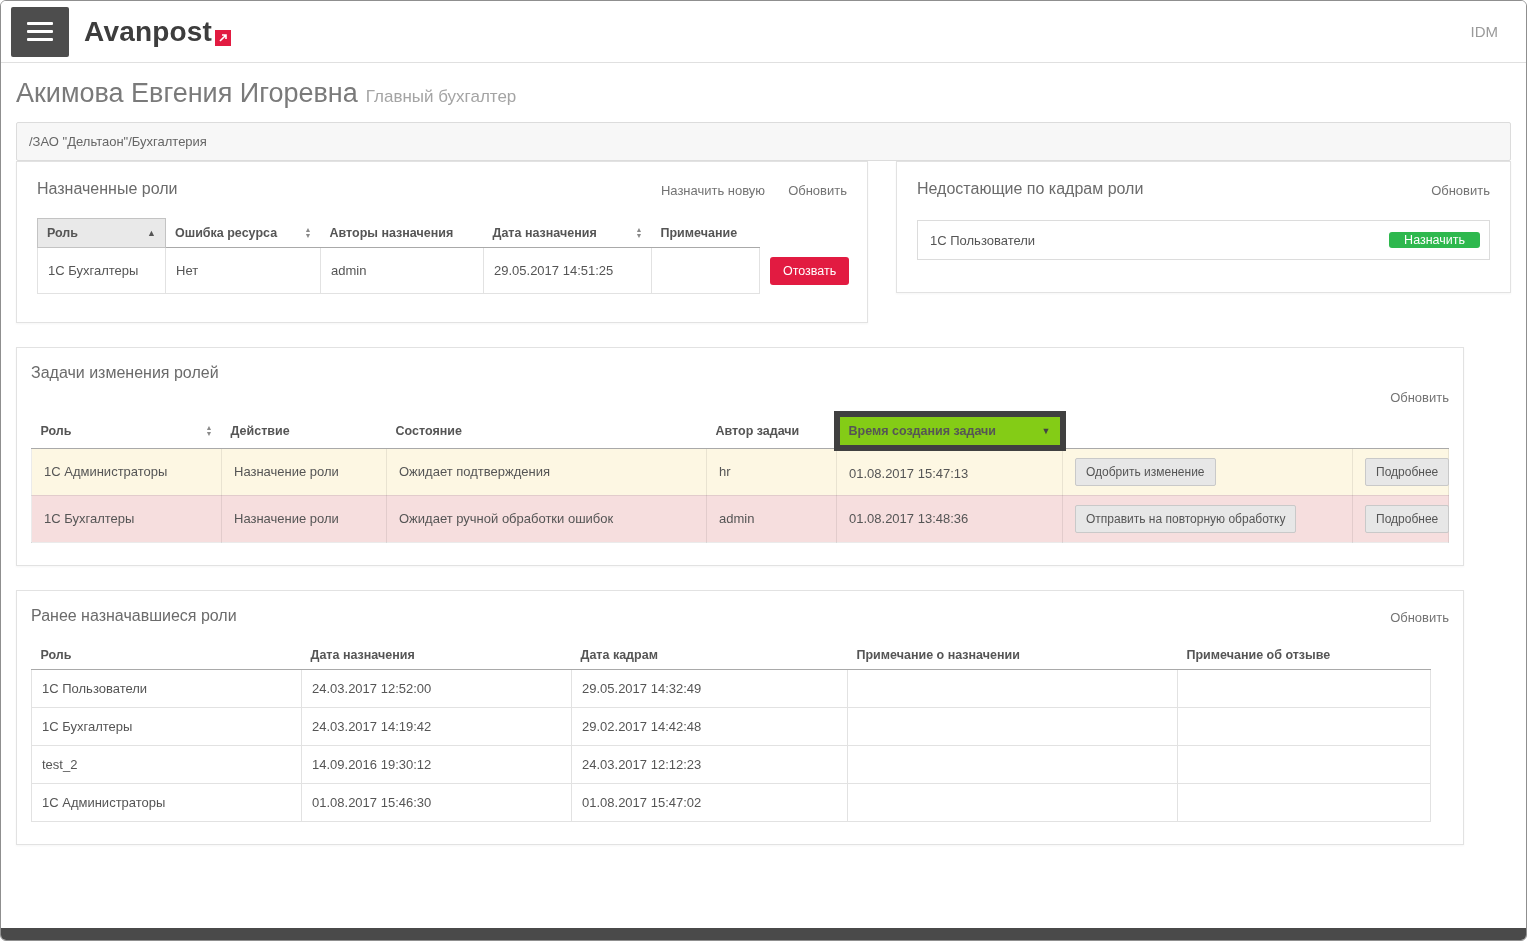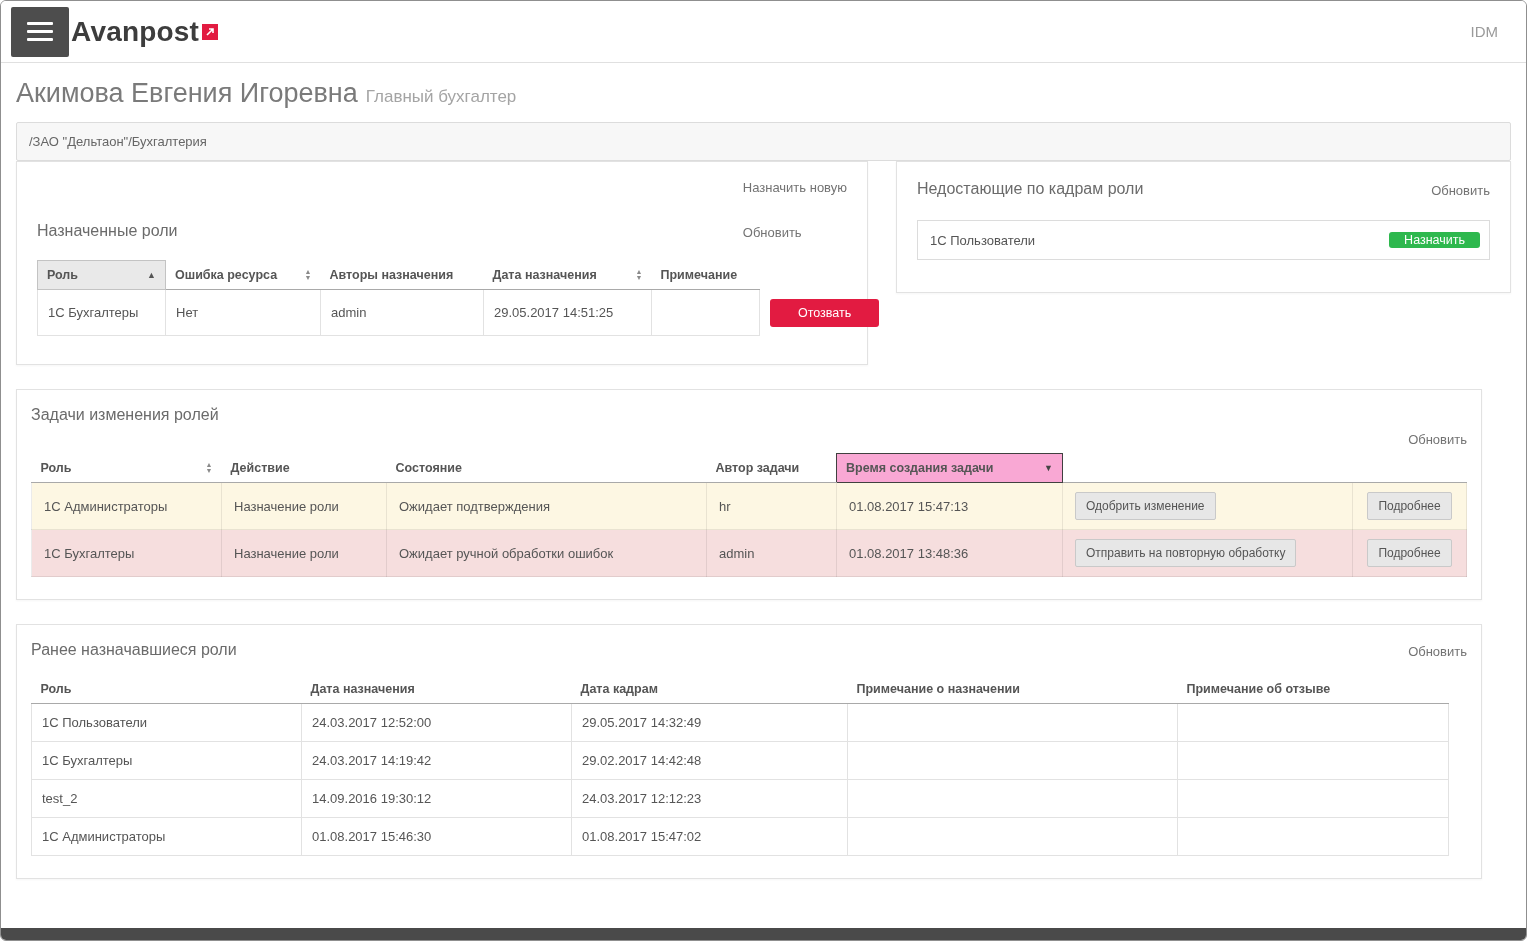--- a/index.html
+++ b/index.html
@@ -27,21 +27,21 @@
     border-bottom:1px solid #e0e0e0;
     display:flex; align-items:center;
   }
   .hamburger{
     width:58px; height:50px; margin-left:10px;
     background:#4d4d4d; border:none; border-radius:2px;
     display:flex; flex-direction:column; justify-content:center; align-items:center; gap:5px;
     cursor:pointer; flex:none;
   }
   .hb-line{ display:block; width:26px; height:3px; background:#fff; border-radius:1px; }
-  .logo{ display:flex; align-items:center; margin-left:2px; cursor:pointer; }
+  .logo{ display:flex; align-items:flex-end; margin-left:15px; cursor:pointer; }
   .logo-text{ font-size:28px; font-weight:700; color:#3d3d3d; letter-spacing:.2px; line-height:1; }
   .logo-mark{
     width:16px; height:16px; background:var(--accent-red);
     display:inline-flex; align-items:center; justify-content:center;
     margin-left:3px; margin-top:0;
   }
   .header-right{ margin-left:auto; margin-right:28px; color:#9a9a9a; font-size:15px; }
 
   
   .main{ flex:1; overflow:hidden; padding:14px 15px 0; background:#fff; }
@@ -51,24 +51,24 @@
     margin-top:13px; border:1px solid #dcdcdc; background:#f7f7f7; border-radius:2px;
     padding:11px 12px; font-size:13px; color:#666;
   }
   .section-title{ font-size:19px; font-weight:400; color:#6e6e6e; margin:20px 0 14px; }
 
   
   .panel{ background:#fff; border:1px solid #e2e2e2; box-shadow:0 1px 2px rgba(0,0,0,.04); }
   .top-row{ display:flex; align-items:flex-start; gap:28px; }
   .panel-assigned{ width:852px; flex:none; padding:18px 20px 28px; }
   .panel-missing{ flex:1; padding:18px 20px 32px; }
-  .panel-wide{ margin-top:24px; margin-right:29px; padding:16px 14px 22px; }
+  .panel-wide{ margin-top:24px; margin-right:47px; padding:16px 14px 22px; }
   .panel-head{ display:flex; align-items:flex-end; }
   .panel-title{ font-size:16px; font-weight:400; color:#6b6b6b; }
-  .panel-links{ margin-left:auto; display:flex; gap:30px;flex-direction:column; }
+  .panel-links{ margin-left:auto; display:flex; gap:23px; }
   .panel-link{ font-size:13px; color:#737373; text-decoration:none; cursor:pointer; }
   .refresh-row{ display:flex; justify-content:flex-end; margin-top:8px; }
 
   
   .tbl{ border-collapse:collapse; width:100%; font-size:13px; color:#555; table-layout:fixed; }
   .tbl th{
     font-size:12.5px; font-weight:700; color:#555; text-align:left;
     padding:7px 9px; border-bottom:1px solid #a9a9a9; vertical-align:middle; height:23px;
   }
   .tbl th.th-plain{ border-bottom:none; }
@@ -80,38 +80,38 @@
   .sort-asc::before{ content:"▲"; }
   .sort-desc{ font-size:9px; color:#444; flex:none; }
   .sort-desc::before{ content:"▼"; }
 
   .assigned-tbl{ margin-top:20px; }
   .assigned-tbl th.sorted{ background:#e9e9e9; border:1px solid #c3c3c3; }
   .assigned-tbl td{ border:1px solid #e2e2e2; padding:9px 10px; height:44px; vertical-align:middle; }
   .assigned-tbl td.td-plain{ border:none; text-align:center; }
 
   .tasks-tbl{ margin-top:6px; }
-  .tasks-tbl th.sorted{ background:#f9a8d4; border:1px solid #404040; }
+  .tasks-tbl th.sorted{ background:#84cc16; border:6px solid #404040; }
   .tasks-tbl td{ border:1px solid rgba(0,0,0,.08); padding:9px 12px; height:42px; vertical-align:middle; }
   .row-warning td{ background:var(--row-pending); }
   .row-error td{ background:var(--row-error); }
   .td-center{ text-align:center; }
 
   .hist-tbl{ margin-top:16px; width:calc(100% - 18px); }
   .hist-tbl td{ border:1px solid #e2e2e2; padding:8px 10px; height:38px; vertical-align:middle; }
 
   .missing-row{
     margin-top:22px; border:1px solid #dcdcdc;
     display:flex; align-items:center;
     padding:5px 9px 5px 12px; font-size:13px; color:#555; min-height:40px;
   }
 
   
   .btn{ font-family:inherit; cursor:pointer; border-radius:3px; }
-  .btn-danger{ background:var(--accent-red); color:#fff; border:none; padding:7px 28px; font-size:12.5px; }
+  .btn-danger{ background:var(--accent-red); color:#fff; border:none; padding:7px 13px; font-size:12.5px; }
   .btn-success{ background:var(--accent-green); color:#fff; border:none; padding:1px 15px; font-size:12.5px; margin-left:auto; }
   .btn-gray{
     background:#e7e7e7; border:1px solid #c9c9c9; color:#555;
     padding:6px 10px; font-size:12px; border-radius:2px;
   }
 
   .footer-bar{ flex:none; height:12px; background:#4a4a4a; }
 </style>
 </head>
 <body>

